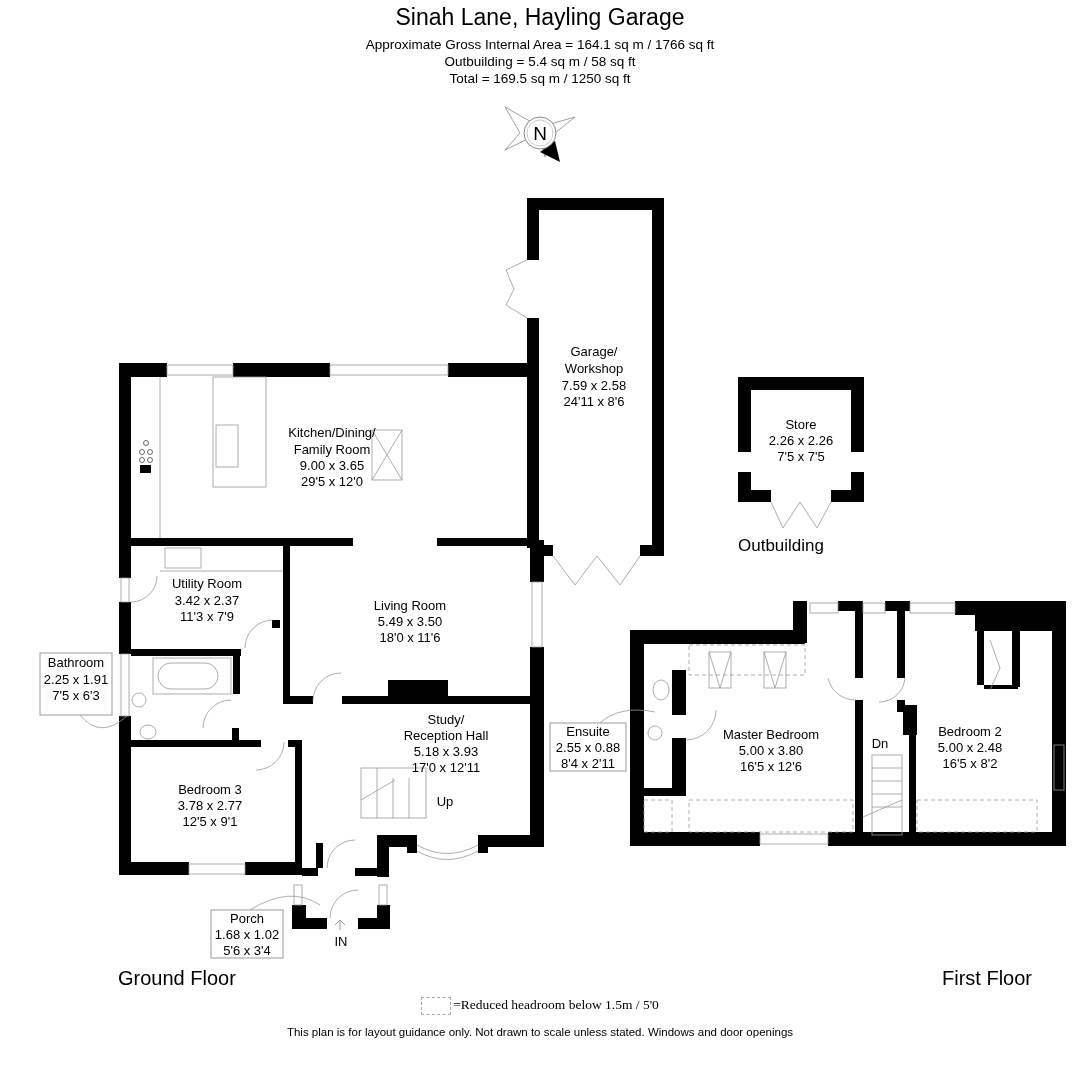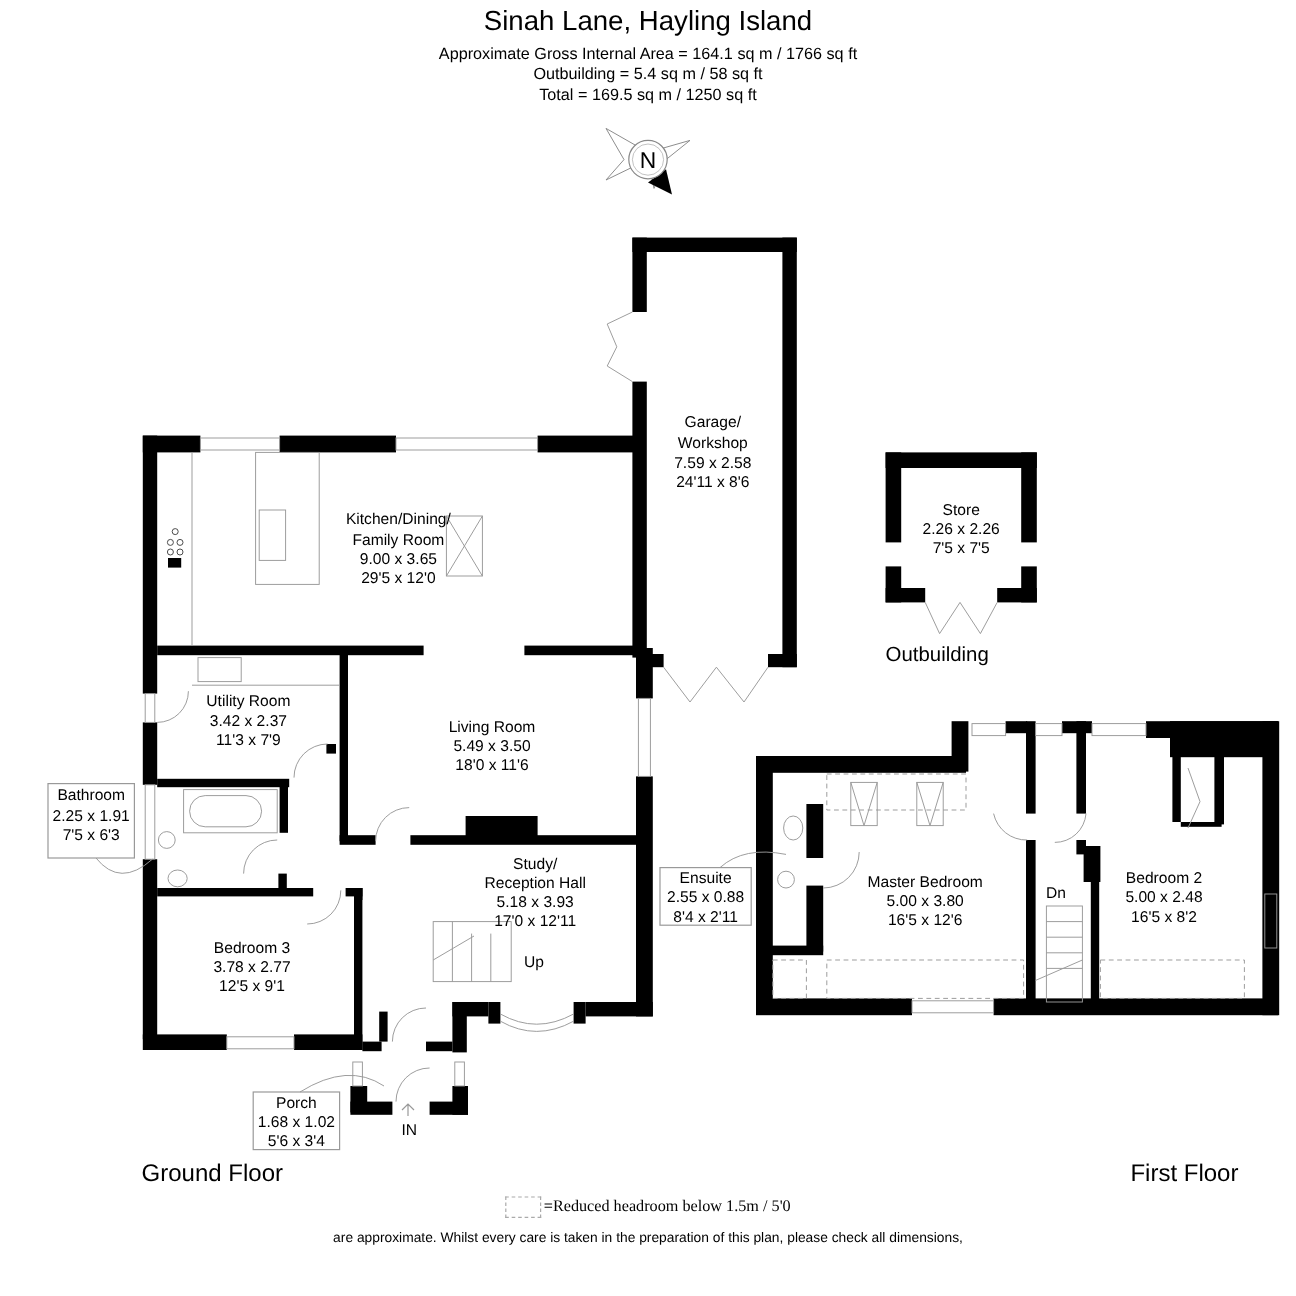--- a/index.html
+++ b/index.html
@@ -12,21 +12,21 @@
   .legend { left: 0; width: 1080px; top: 997px; text-align: center; font-size: 13.5px; font-family: Liberation Serif, serif; }
   .legend .box { display: inline-block; width: 28px; height: 16px; border: 1px dashed #aaa; vertical-align: middle; margin-right: 2px; }
   .disclaimer { left: 0; width: 1080px; top: 1025px; text-align: center; font-size: 11.5px; line-height: 14px; }
   svg { position: absolute; left: 0; top: 0; }
   .room-label { font-family: "Liberation Sans", sans-serif; font-size: 13px; text-anchor: middle; fill: #000; }
   .tag-box { fill: #fff; stroke: #999; stroke-width: 1; }
 </style>
 </head>
 <body>
 
-<div class="abs title">Sinah Lane, Hayling Island</div>
+<div class="abs title">Sinah Lane, Hayling Garage</div>
 <div class="abs sub" style="top:37px">Approximate Gross Internal Area = 164.1 sq m / 1766 sq ft</div>
 <div class="abs sub" style="top:54px">Outbuilding = 5.4 sq m / 58 sq ft</div>
 <div class="abs sub" style="top:71px">Total = 169.5 sq m / 1250 sq ft</div>
 
 <svg width="1080" height="1080" viewBox="0 0 1080 1080">
 
   <g>
     <polygon points="505,107 540,127 575,117 555,133 545,157 540,133 505,150 520,133" fill="none" stroke="#888" stroke-width="0.8"></polygon>
     <polygon points="555,141 560,162 540,152" fill="#000"></polygon>
     <circle cx="540" cy="133" r="16" fill="#fff" stroke="#888" stroke-width="1"></circle>
@@ -299,14 +299,14 @@
 
 <div class="abs floor-label" style="left:118px; top:967px;">Ground Floor</div>
 <div class="abs floor-label" style="left:942px; top:967px;">First Floor</div>
 <div class="abs outb-label" style="left:738px; top:536px;">Outbuilding</div>
 
 <div class="abs legend">
   <span class="box"></span><span>=Reduced headroom below 1.5m / 5'0</span>
 </div>
 
 <div class="abs disclaimer">
-  <div>are approximate. Whilst every care is taken in the preparation of this plan, please check all dimensions,</div>
+  <div>This plan is for layout guidance only. Not drawn to scale unless stated. Windows and door openings</div>
 </div>
 
 </body></html>

